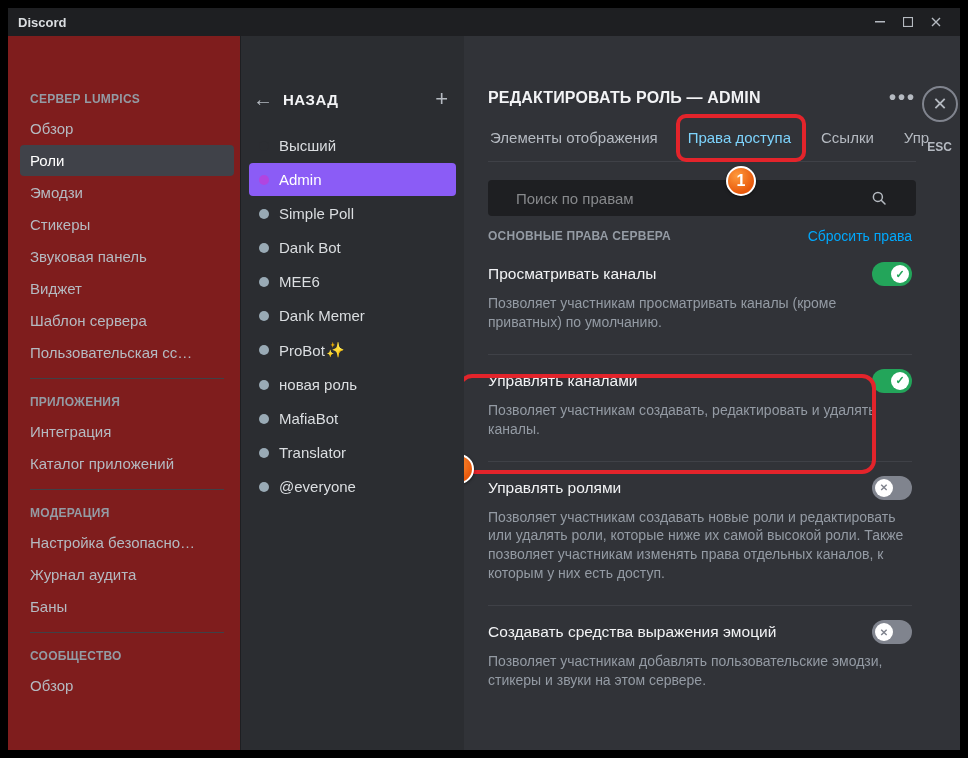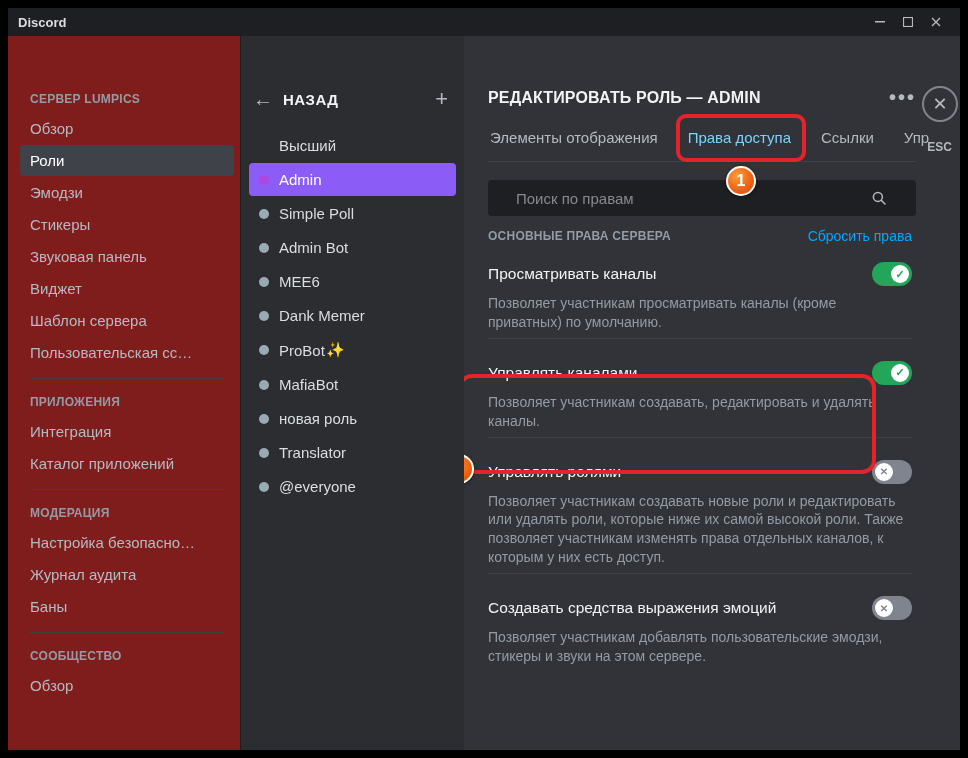--- a/index.html
+++ b/index.html
@@ -29,21 +29,21 @@
 .tab { color: #b5bac1; padding: 0 2px 14px 2px; cursor: pointer; position: relative; white-space: nowrap; }
 .tab.active { color: #7dd3fc; border-bottom: 2px solid #949cf7; margin-bottom: -1px; }
 .search { display: flex; align-items: center; background: #1e1f22; border-radius: 4px; padding: 8px 28px; margin-bottom: 12px; height: 36px; }
 .search input { flex: 1; background: transparent; border: none; outline: none; color: #dbdee1; font-size: 15px; }
 .search input::placeholder { color: #87898c; }
 .search .mag { color: #b5bac1; }
 .perms-scroll { flex: 1; overflow-y: auto; min-height: 0; padding-right: 4px; }
 .perms-header { display: flex; align-items: center; margin-bottom: 18px; }
 .perms-header .cat { font-size: 12px; font-weight: 700; color: #949ba4; letter-spacing: 0.02em; }
 .perms-header .reset { margin-left: auto; color: #00a8fc; font-size: 14px; font-weight: 500; cursor: pointer; }
-.perm { margin-bottom: 22px; padding-bottom: 6px; border-bottom: 1px solid #3f4147; }
+.perm { margin-bottom: 14px; padding-bottom: 22px; border-bottom: 1px solid #3f4147; }
 .perm:last-child { border-bottom: none; }
 .perm-head { display: flex; align-items: center; margin-bottom: 8px; }
 .perm-title { color: #f2f3f5; font-size: 15.5px; font-weight: 500; }
 .toggle { margin-left: auto; width: 40px; height: 24px; border-radius: 14px; position: relative; cursor: pointer; }
 .toggle.on { background: #23a55a; }
 .toggle.off { background: #80848e; }
 .toggle .knob { position: absolute; width: 18px; height: 18px; border-radius: 50%; background: #fff; top: 3px; display: flex; align-items: center; justify-content: center; }
 .toggle.on .knob { right: 3px; }
 .toggle.off .knob { left: 3px; }
 .toggle.on .knob::after { content: "✓"; color: #23a55a; font-size: 11px; font-weight: 900; }
@@ -121,42 +121,42 @@
           <div class="role active">
             <span class="dot" style="background: rgb(177, 69, 224);"></span>
             <span>Admin</span>
           </div>
           <div class="role">
             <span class="dot" style="background: rgb(153, 170, 181);"></span>
             <span>Simple Poll</span>
           </div>
           <div class="role">
             <span class="dot" style="background: rgb(153, 170, 181);"></span>
-            <span>Admin Bot</span>
+            <span>Dank Bot</span>
           </div>
           <div class="role">
             <span class="dot" style="background: rgb(153, 170, 181);"></span>
             <span>MEE6</span>
           </div>
           <div class="role">
             <span class="dot" style="background: rgb(153, 170, 181);"></span>
             <span>Dank Memer</span>
           </div>
           <div class="role">
             <span class="dot" style="background: rgb(153, 170, 181);"></span>
             <span>ProBot</span>
             <span class="sparkle"> ✨</span>
           </div>
           <div class="role">
             <span class="dot" style="background: rgb(153, 170, 181);"></span>
+            <span>новая роль</span>
+          </div>
+          <div class="role">
+            <span class="dot" style="background: rgb(153, 170, 181);"></span>
             <span>MafiaBot</span>
-          </div>
-          <div class="role">
-            <span class="dot" style="background: rgb(153, 170, 181);"></span>
-            <span>новая роль</span>
           </div>
           <div class="role">
             <span class="dot" style="background: rgb(153, 170, 181);"></span>
             <span>Translator</span>
           </div>
           <div class="role">
             <span class="dot" style="background: rgb(153, 170, 181);"></span>
             <span>@everyone</span>
           </div>
         </div>

